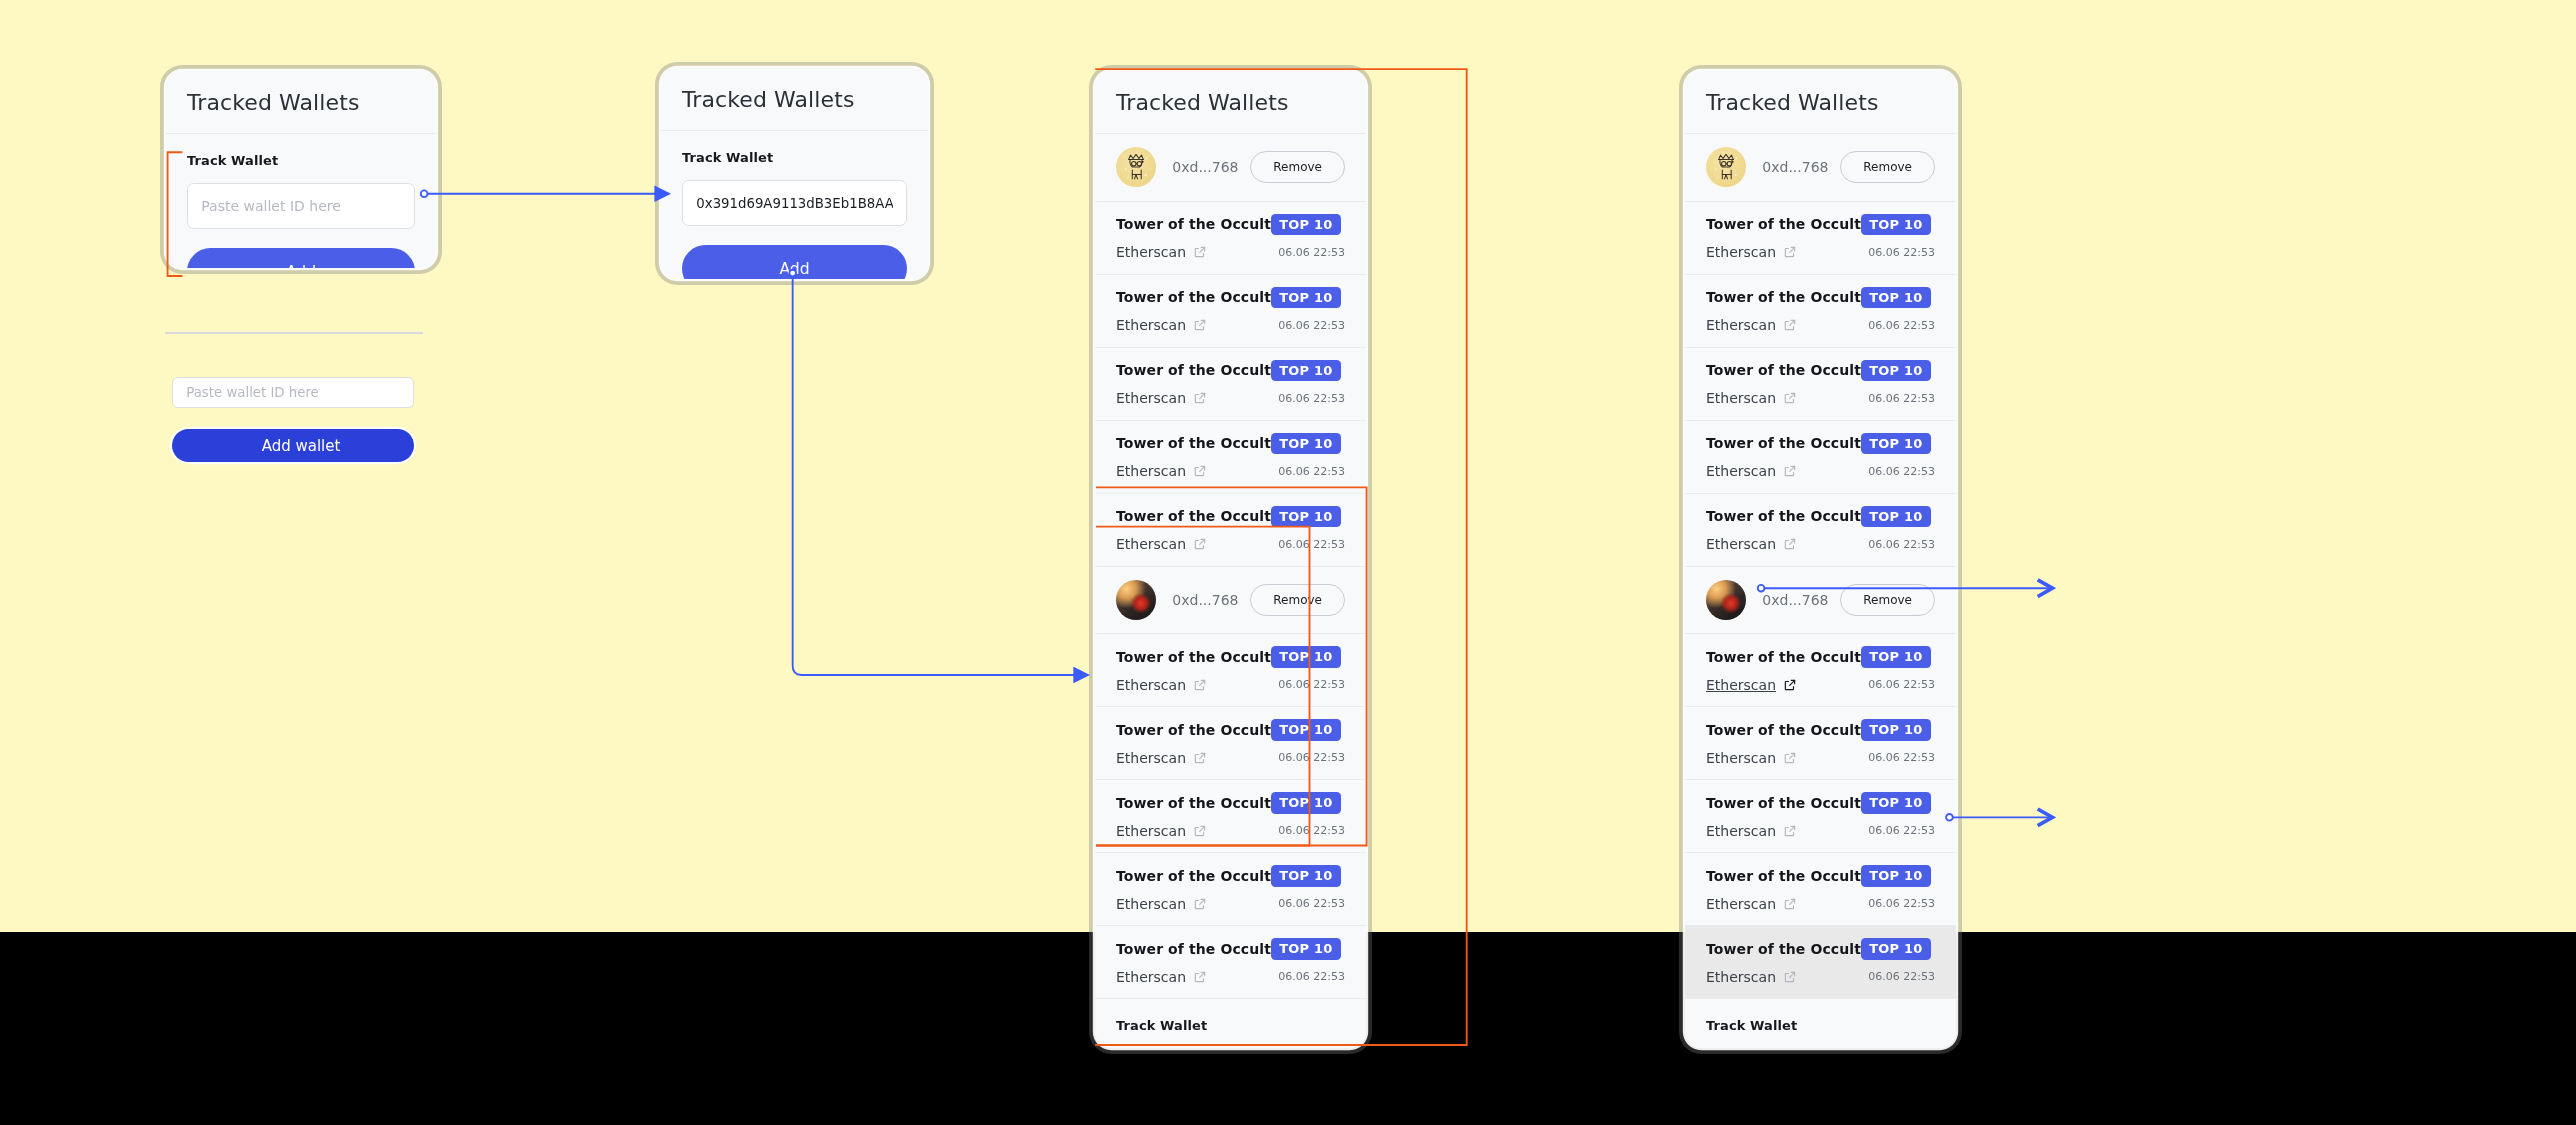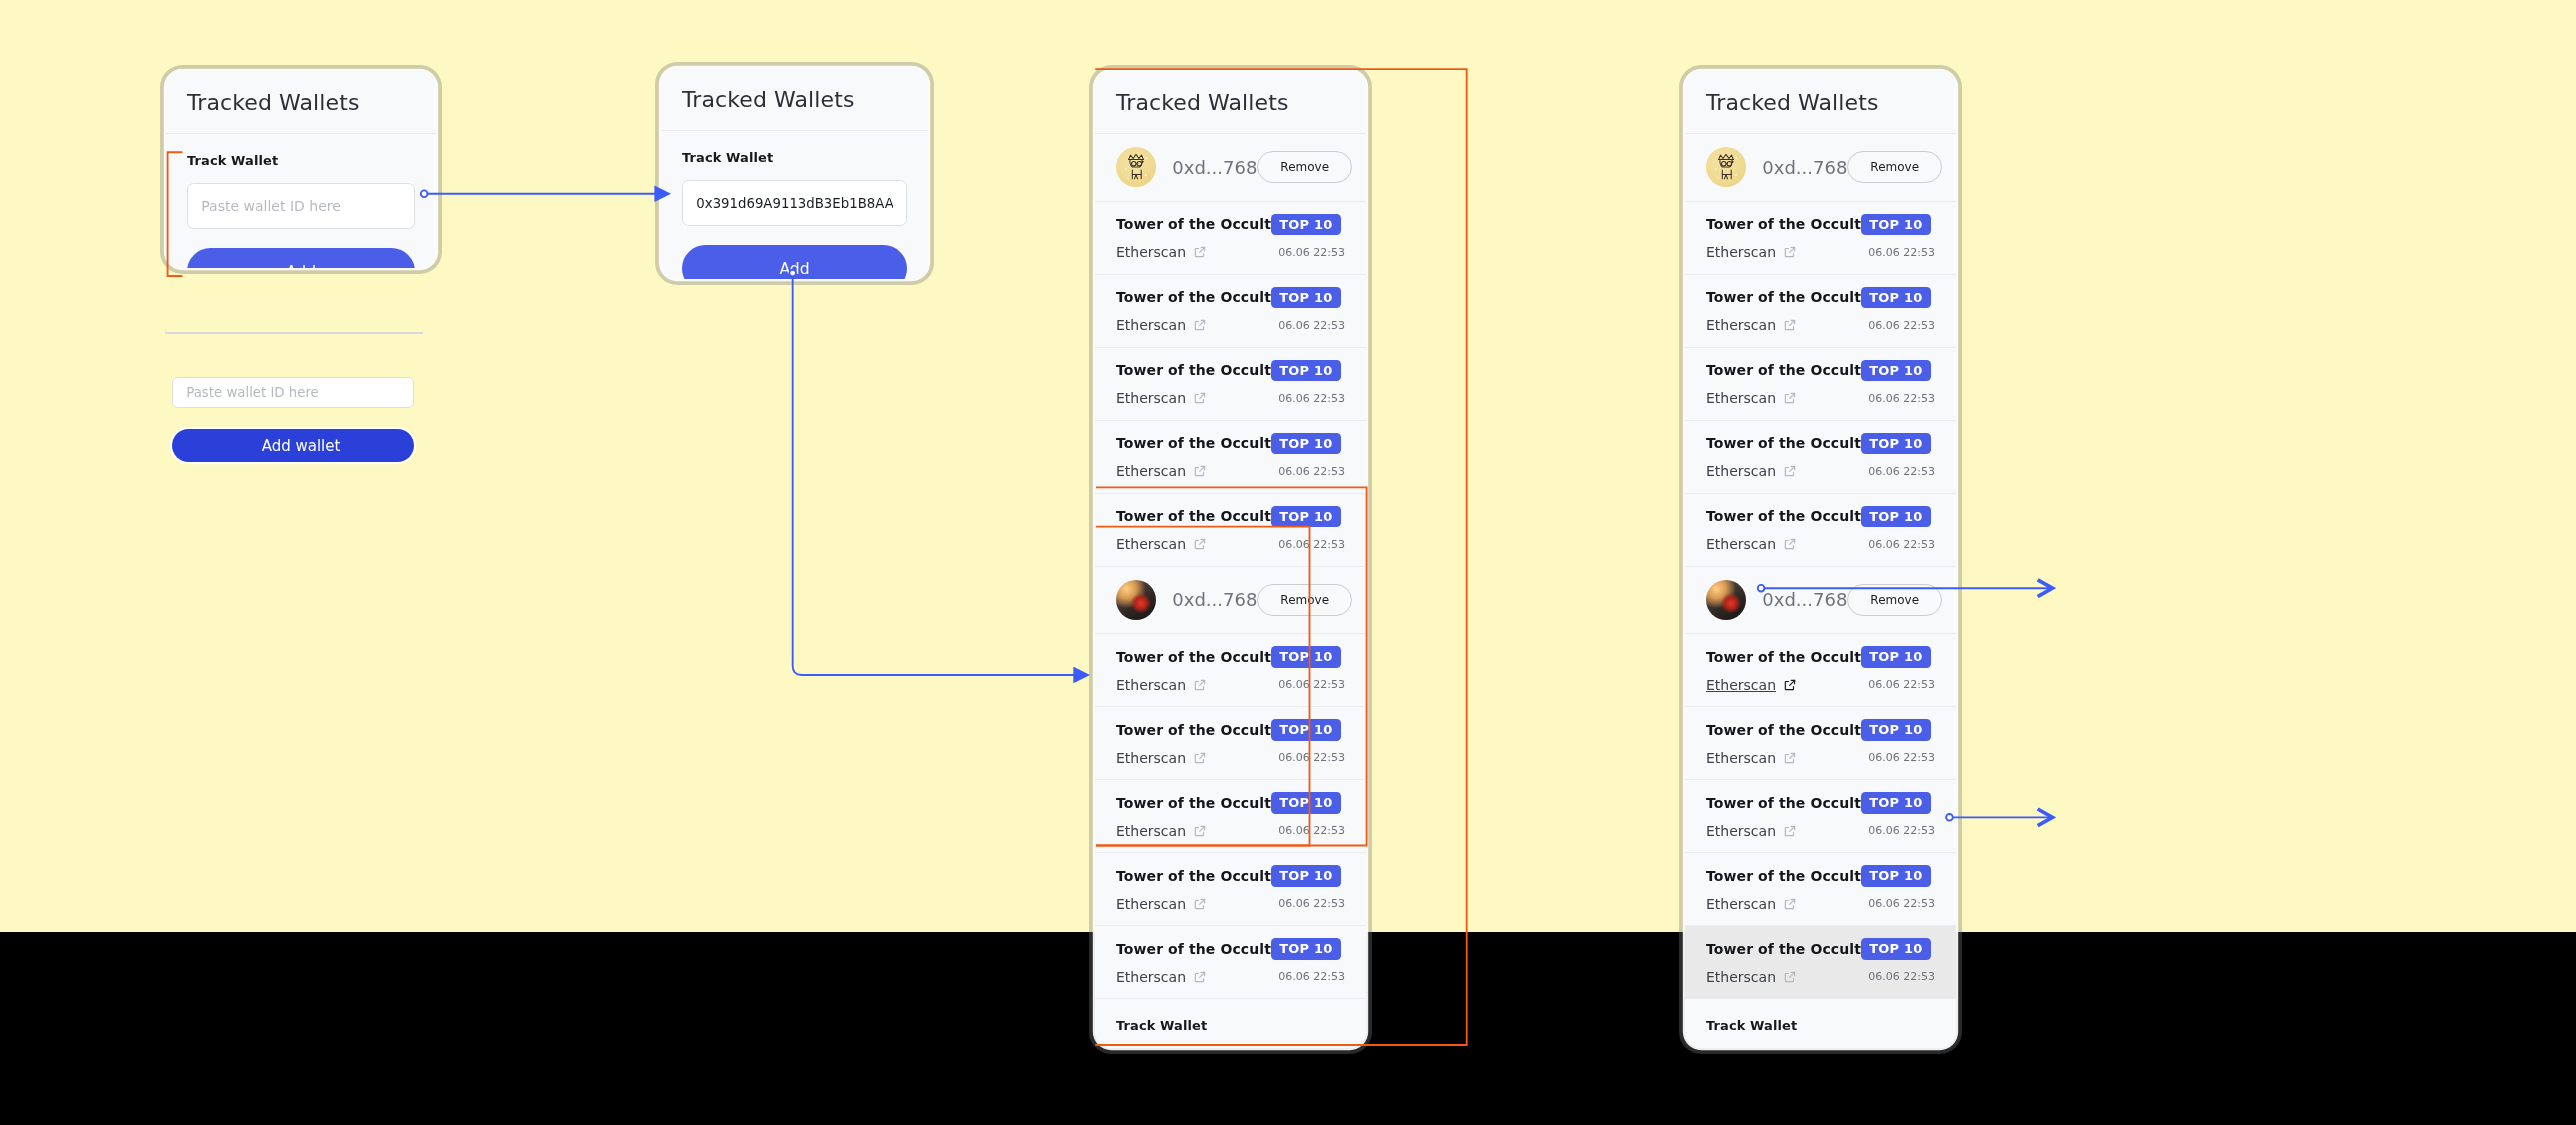--- a/index.html
+++ b/index.html
@@ -79,21 +79,21 @@
     background: radial-gradient(circle at 42% 38%, #f6e4a6 0%, #efd98f 60%, #e8cf7e 100%);
   }
   .avatar-crown svg { position: absolute; inset: 0; width: 100%; height: 100%; }
   .avatar-car {
     background:
       radial-gradient(circle at 62% 58%, #e03a2a 0%, #b4241a 16%, rgba(180,36,26,0) 30%),
       radial-gradient(circle at 26% 22%, #ffcf84 0%, #d99a52 22%, rgba(217,154,82,0) 45%),
       linear-gradient(145deg, #6e5a48 0%, #4a3b33 35%, #2e2724 60%, #151313 100%);
   }
   .wallet-addr {
-    font-size: 18px; color: #6d727b; margin-left: 16.3px; flex: 1 1 auto;
+    font-size: 14px; color: #6d727b; margin-left: 16.3px; flex: 1 1 auto;
   }
   .remove-btn {
     border: 0.7px solid #c9ccd2;
     background: #f8f9fb;
     border-radius: 741px;
     padding: 8.2px 22px;
     font-size: 12px;
     color: #1a1d23;
     font-family: "DejaVu Sans", "Liberation Sans", sans-serif;
     cursor: pointer;

